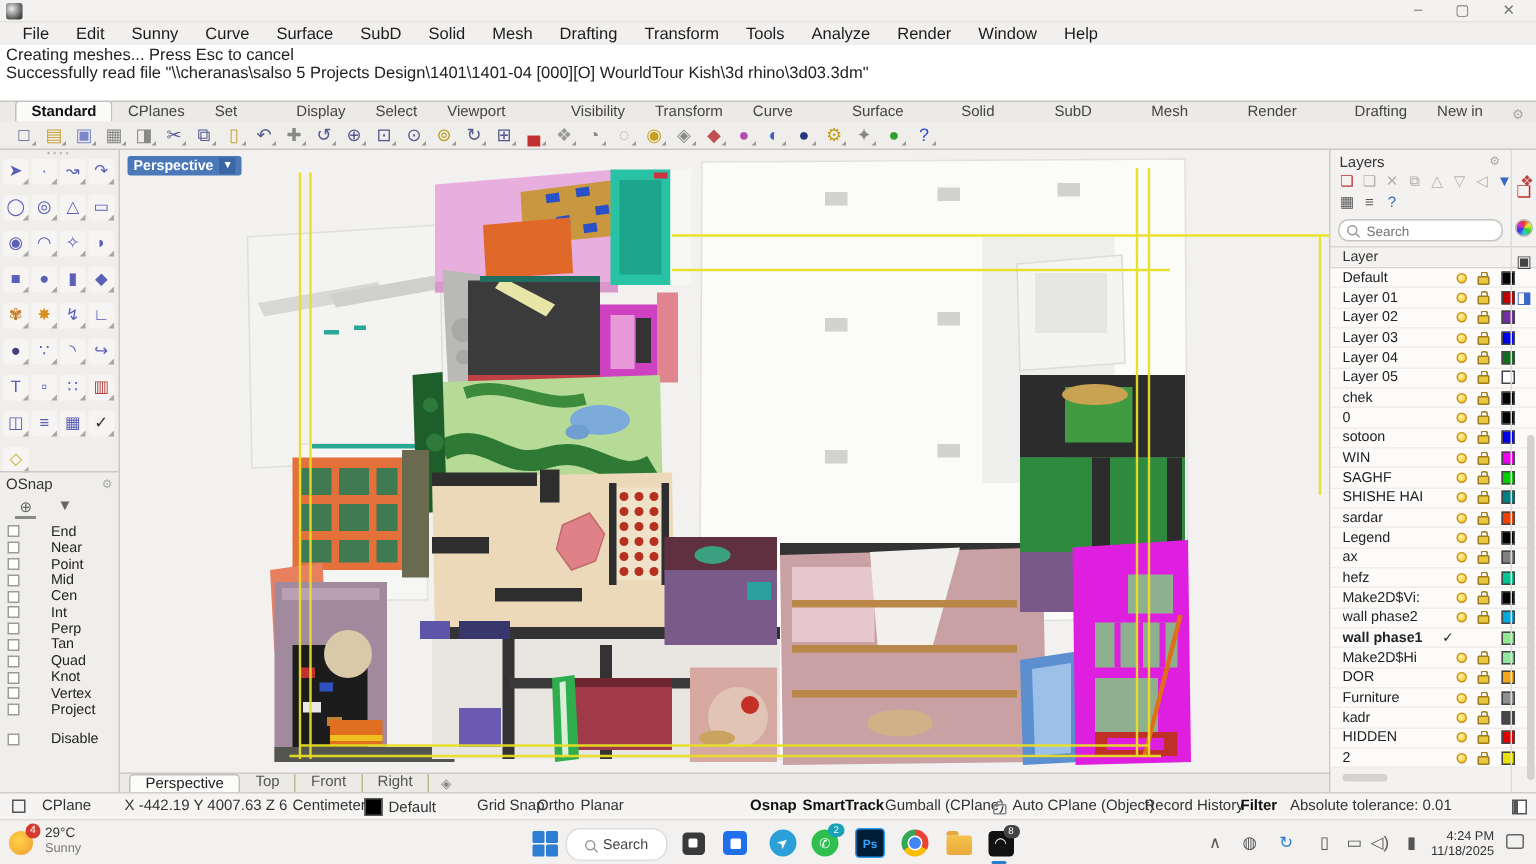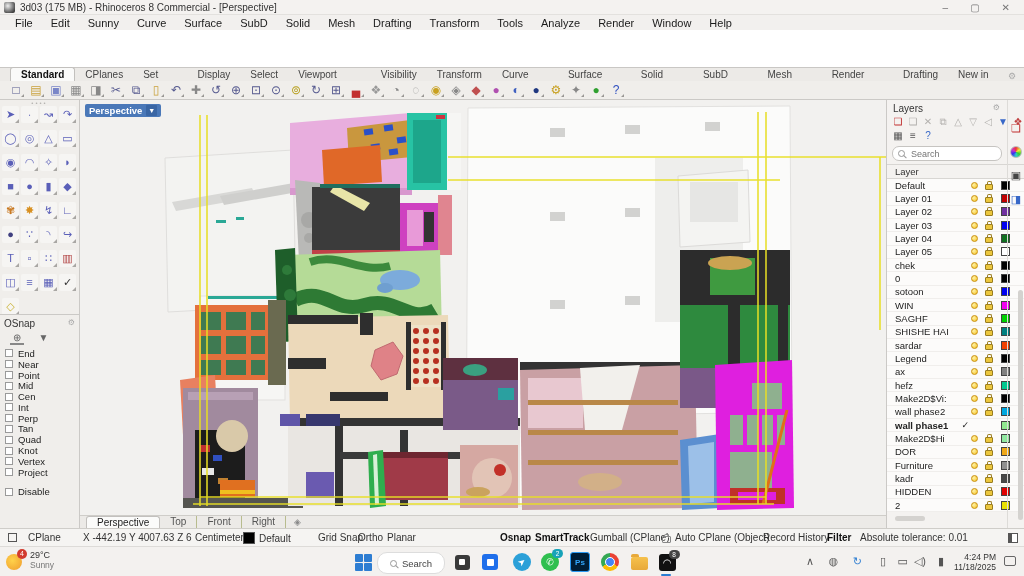--- a/index.html
+++ b/index.html
@@ -41,21 +41,21 @@
   #palette{display:grid;grid-template-columns:repeat(4,18px);grid-auto-rows:24px;justify-content:center;column-gap:1px}
   .pi{width:17px;height:17px;font-size:11px;line-height:17px;text-align:center;color:#5a5fb8;position:relative;background:#f6f5f3;border-radius:2px}
   .pi::after{content:'';position:absolute;right:0;bottom:0;border-left:4px solid transparent;border-bottom:4px solid #a9a7a4}
   #osnap{position:absolute;left:0;top:214px;width:79px;border-top:1px solid #cbc9c6;padding-top:2px}
   #osnaphead{display:flex;font-size:10px;color:#333;padding:1px 4px}
   #osnapgear{margin-left:auto;color:#aaa;font-size:8px}
   #osnaptabs{display:flex;gap:14px;padding:2px 0 3px 10px;font-size:10px;color:#666}
   #osnaptabs .ost1{border-bottom:2px solid #888;padding:0 3px}
   .osrow{display:flex;align-items:center;height:10.8px;padding-left:5px}
   .cb{width:8px;height:8px;border:1px solid #9a9a9a;background:#fff;box-sizing:border-box;flex:none}
-  .oslab{font-size:9.5px;color:#222;padding-left:5px}
+  .oslab{font-size:9.5px;color:#222;padding-left:21px}
   #osnap-disable{margin-top:9px}
   
   #viewport{left:80px;top:100px;width:806px;height:415px;background:#f2f1ef;overflow:hidden}
   #vplabel{position:absolute;left:5px;top:4px;height:13px;background:#4a78b8;color:#fff;font-size:9.5px;
            font-weight:bold;line-height:13px;padding:0 4px;border-radius:2px;display:flex;align-items:center;gap:4px}
   #vplabel .dd{background:#3a66a4;font-size:7px;padding:0 2px;border-radius:1px;height:11px;line-height:11px}
   
   #vtabsrow{left:80px;top:515px;width:806px;height:13px;background:#eceae7;border-top:1px solid #cfcdc9;
             display:flex;align-items:center;font-size:10px;color:#555;box-sizing:border-box;padding-left:6px}
   .vtab{padding:0 10px;height:12px;line-height:12px;border-right:1px solid #b8bc8e}
@@ -129,21 +129,20 @@
   #rhinoind{position:absolute;left:661px;top:27px;width:10px;height:2px;border-radius:1px;background:#2d7dd2}
   .tri{position:absolute;top:8px;font-size:11px;color:#555}
   #clock{position:absolute;right:28px;top:5px;text-align:right;font-size:8.5px;line-height:10px;color:#333}
   #notif{position:absolute;right:8px;top:9px;width:12px;height:10px;border:1.2px solid #666;border-radius:2px;box-sizing:border-box}
 </style>
 </head>
 <body>
 
 <div class="abs" id="titlebar">
   <span id="appicon"></span>
-  <span>3d03 (175 MB) - Rhinoceros 8 Commercial - [Perspective]</span>
   <span id="wctrl">
     <span>–</span>
     <span>▢</span>
     <span>✕</span>
   </span>
 </div>
 
 <div class="abs" id="menubar">
     <span class="mi">File</span>
     <span class="mi">Edit</span>
@@ -156,20 +155,24 @@
     <span class="mi">Drafting</span>
     <span class="mi">Transform</span>
     <span class="mi">Tools</span>
     <span class="mi">Analyze</span>
     <span class="mi">Render</span>
     <span class="mi">Window</span>
     <span class="mi">Help</span>
   </div>
 
 <div class="abs" id="cmdarea">
+  <div id="cmdlines">
+      <div class="cline">Creating meshes... Press Esc to cancel</div>
+      <div class="cline">Successfully read file "\\cheranas\salso 5 Projects Design\1401\1401-04 [000][O] WourldTour Kish\3d rhino\3d03.3dm"</div>
+    </div>
 </div>
 
 <div class="abs" id="tabbar">
     <span class="rtab active">Standard</span>
     <span class="rtab">CPlanes</span>
     <span class="rtab">Set View</span>
     <span class="rtab">Display</span>
     <span class="rtab">Select</span>
     <span class="rtab">Viewport Layout</span>
     <span class="rtab">Visibility</span>

